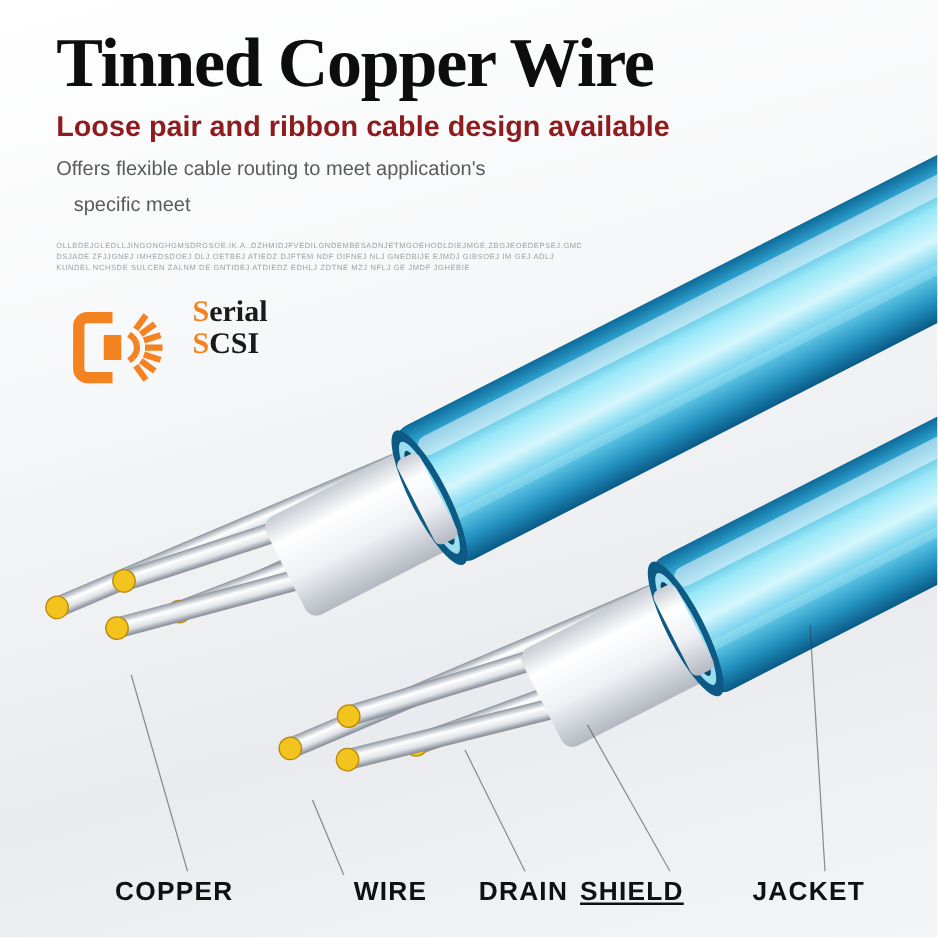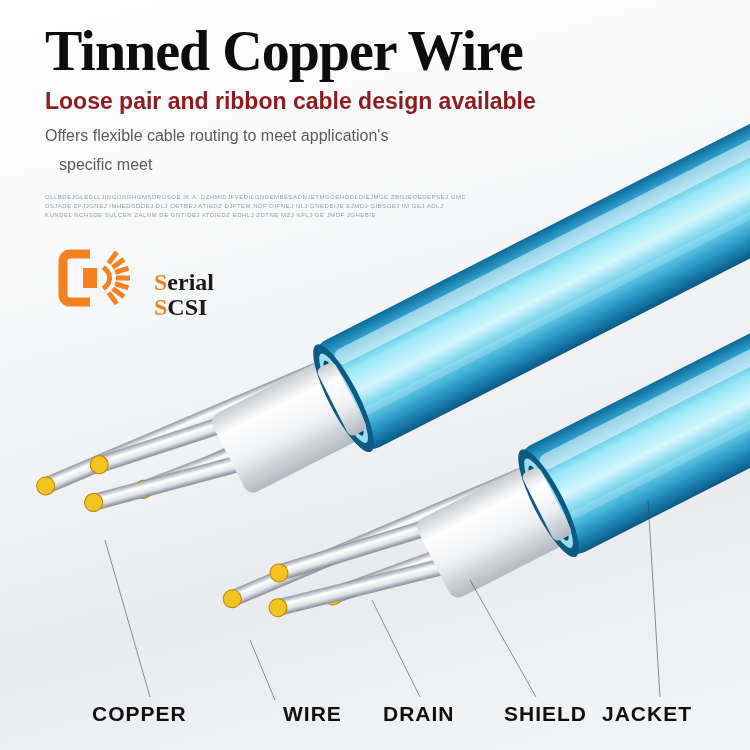--- a/index.html
+++ b/index.html
@@ -22,21 +22,21 @@
     margin-top:8px;font-size:23px;font-weight:bold;color:#8e1b1e;letter-spacing:0px;
   }
   .desc{margin-top:6px;font-size:16px;color:#5a5a5a;line-height:29px;}
   .desc2{margin-left:14px;margin-top:0;}
   .fineprint{
     margin-top:14px;font-size:6px;line-height:9px;color:#9aa0a6;
     letter-spacing:.5px;max-width:420px;white-space:nowrap;overflow:hidden;
   }
   .sas{
     position:absolute;left:56px;top:238px;z-index:3;
-    display:flex;align-items:flex-end;gap:10px;
+    display:flex;align-items:flex-start;gap:10px;
   }
   .sas-text{font-family:"Liberation Serif", serif;font-weight:bold;font-size:24px;line-height:25px;color:#1a1a1a;}
   .sas-text .initial{color:#F58220;}
   .cables{position:absolute;left:0;top:0;z-index:1;}
   .part-label{
     position:absolute;z-index:4;font-size:21px;font-weight:bold;color:#101010;
     letter-spacing:1px;top:702px;
   }
 </style>
 </head>
@@ -175,16 +175,16 @@
       <line x1="275" y1="700" x2="250" y2="640"></line>
       <line x1="420" y1="697" x2="372" y2="600"></line>
       <line x1="536" y1="697" x2="470" y2="580"></line>
       <line x1="660" y1="697" x2="648" y2="500"></line>
     </g>
   </svg>
 
   <span class="part-label" style="left:92px;">COPPER</span>
   <span class="part-label" style="left:283px;">WIRE</span>
   <span class="part-label" style="left:383px;">DRAIN</span>
-  <span class="part-label" style="left:504px;">SHIELD</span>
+  <span class="part-label" style="left:464px;text-decoration:underline;">SHIELD</span>
   <span class="part-label" style="left:602px;">JACKET</span>
 
 </div>
 
 </body></html>

